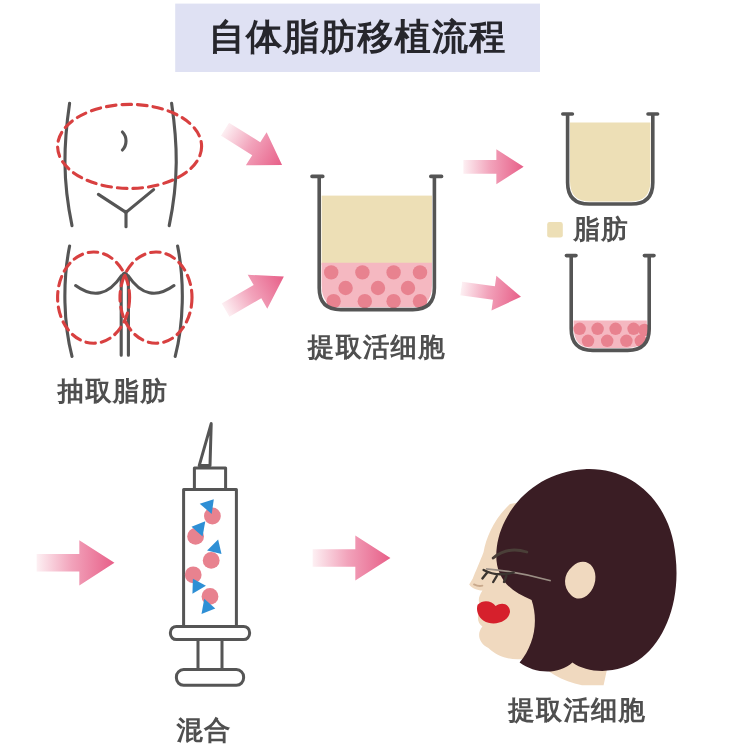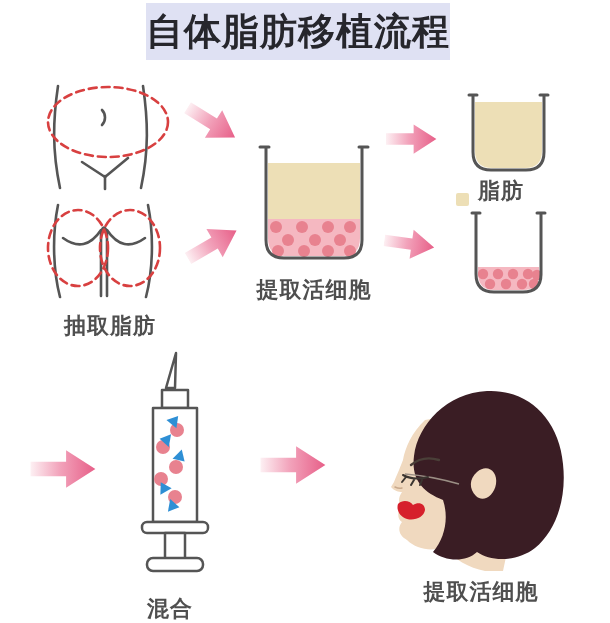--- a/index.html
+++ b/index.html
@@ -5,30 +5,30 @@
   html,body{margin:0;padding:0;background:#fff;}
   .canvas{
     position:relative;width:610px;height:623px;background:#ffffff;
     font-family:"Liberation Sans",sans-serif;overflow:hidden;
   }
   .title-banner{
     position:absolute;left:146px;top:3px;width:304px;height:57px;
     background:var(--title-bg);display:flex;align-items:center;justify-content:center;
   }
   .title-banner span{
-    font-size:37px;font-weight:800;color:var(--title-text);letter-spacing:1px;white-space:nowrap;
+    font-size:30px;font-weight:800;color:var(--title-text);letter-spacing:1px;white-space:nowrap;
   }
   svg.ill{position:absolute;}
   svg.arrow{position:absolute;}
   .step-label{
     position:absolute;transform:translateX(-50%);font-size:22px;font-weight:700;
     color:var(--label-text);white-space:nowrap;letter-spacing:1px;
   }
   .legend{
-    position:absolute;display:flex;align-items:flex-end;gap:9px;
+    position:absolute;display:flex;align-items:center;gap:9px;
   }
   .legend .txt{font-size:22px;font-weight:700;color:var(--label-text);white-space:nowrap;letter-spacing:1px;}
   .swatch-square{width:13px;height:13px;border-radius:2px;background:var(--fat-fill);}
   .swatch-dot{width:13px;height:13px;border-radius:50%;background:var(--cell-dot);}
 </style>
 </head>
 <body>
 
 <div class="canvas">
 
@@ -122,21 +122,21 @@
         <circle cx="72" cy="70" r="5.2"></circle>
       <circle cx="25" cy="79" r="5.2"></circle>
         <circle cx="41" cy="79" r="5.2"></circle>
         <circle cx="57" cy="79" r="5.2"></circle>
         <circle cx="69" cy="79" r="5.2"></circle>
     </g>
     <path d="M 7,8 L 15,8 M 11,8 L 11,69 Q 11,87 29,87 L 58,87 Q 76,87 76,69 L 76,8 M 72,8 L 80,8" fill="none" style="stroke:var(--line-gray)" stroke-width="3" stroke-linecap="round"></path>
   </svg>
 
 
-  <div class="step-label" style="left:110px;top:311px">抽取脂肪</div>
+  <div class="step-label" style="left:94px;top:311px">抽取脂肪</div>
   <div class="step-label" style="left:314px;top:275px">提取活细胞</div>
 
   <svg class="arrow" style="left:29px;top:446px" width="70" height="46" viewBox="0 0 64 44">
     <polygon points="0,15 34,15 34,4 62,22 34,40 34,29 0,29" fill="url(#arrowGrad)"></polygon>
   </svg>
   <svg class="arrow" style="left:259px;top:442px" width="70" height="46" viewBox="0 0 64 44">
     <polygon points="0,15 34,15 34,4 62,22 34,40 34,29 0,29" fill="url(#arrowGrad)"></polygon>
   </svg>
 
   <svg class="ill" style="left:135px;top:350px" width="80" height="225" viewBox="0 0 80 225">

